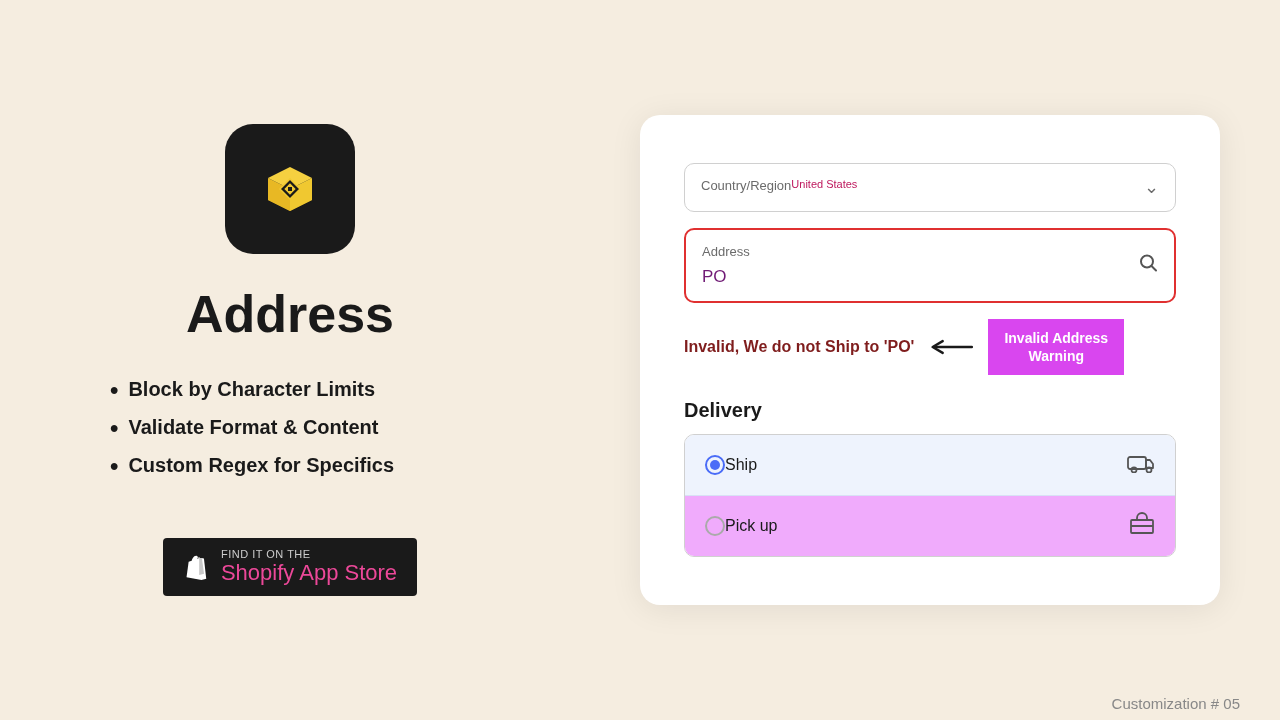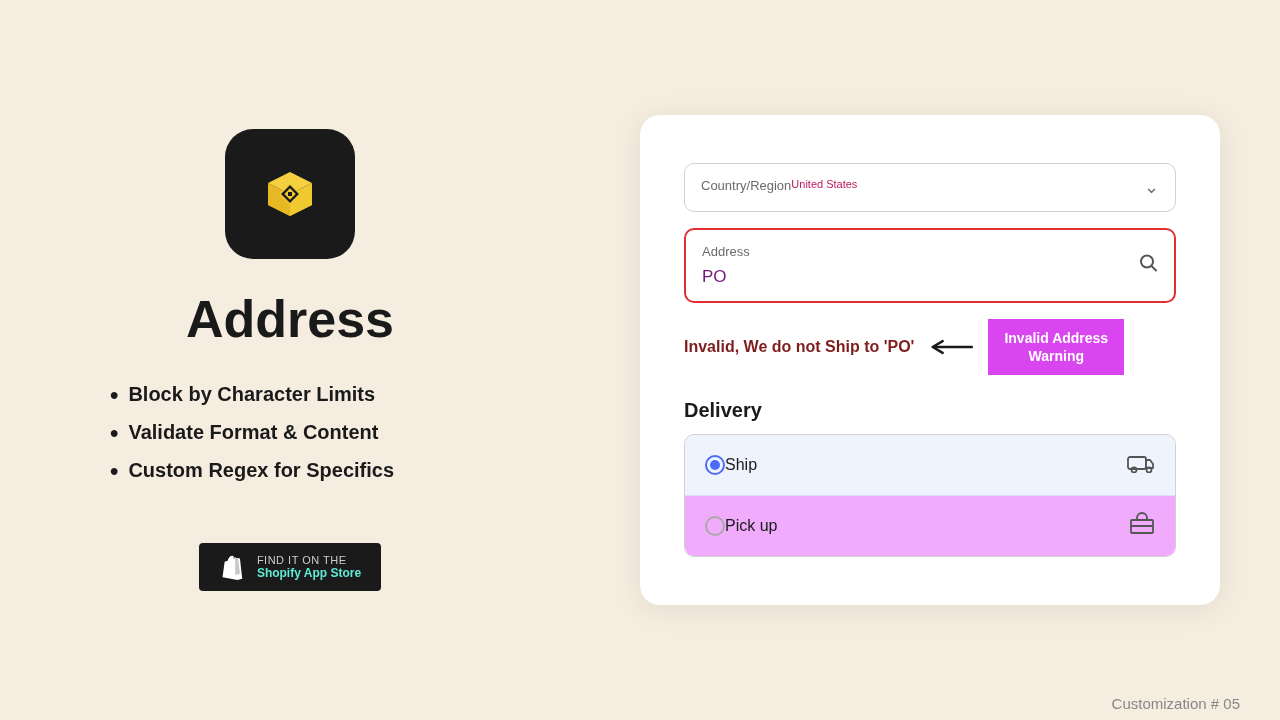--- a/index.html
+++ b/index.html
@@ -94,23 +94,23 @@
       flex-direction: column;
     }
 
     .find-it-on {
       font-size: 11px;
       color: #ccc;
       letter-spacing: 0.5px;
     }
 
     .shopify-app-store {
-      font-size: 12px;
-      font-weight: 700;
-      color: #5eead4;
+      font-size: 22px;
+      font-weight: 400;
+      color: #ec4899;
     }
 
     .right-panel {
       width: 700px;
       height: 100%;
       display: flex;
       align-items: center;
       justify-content: center;
       padding: 40px;
     }

